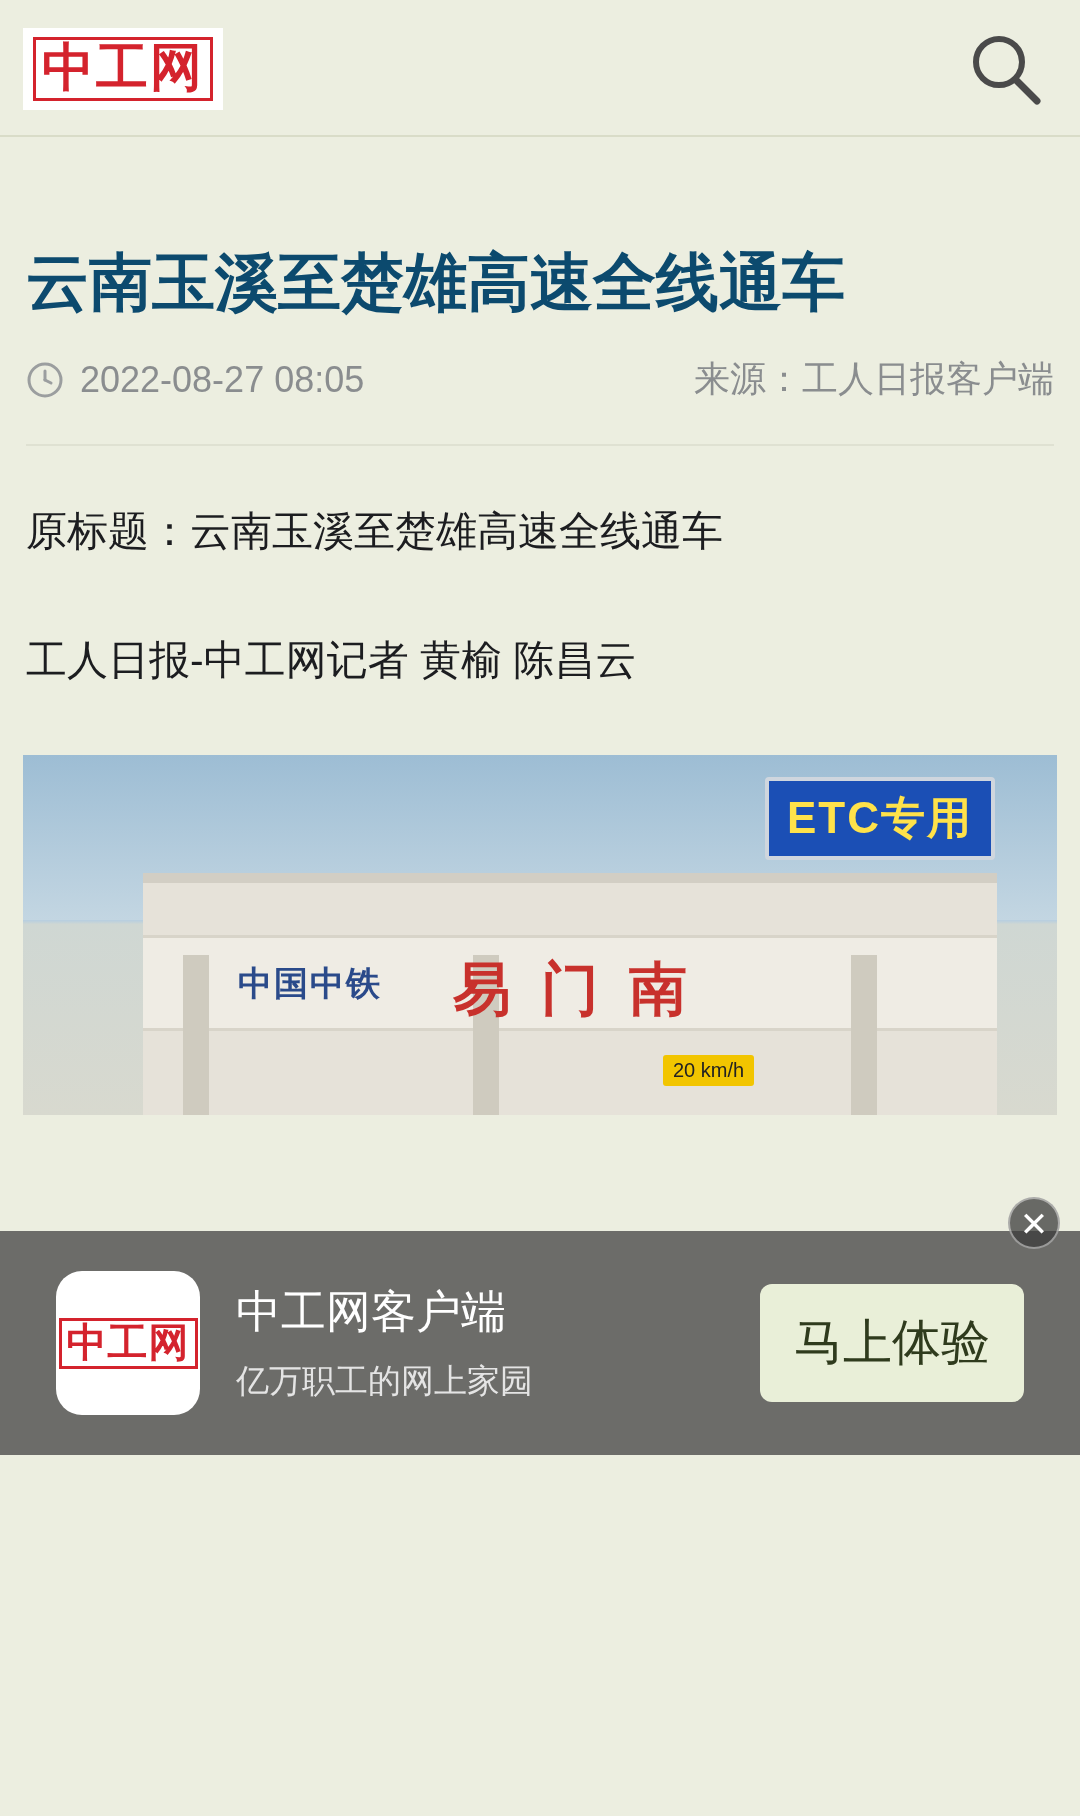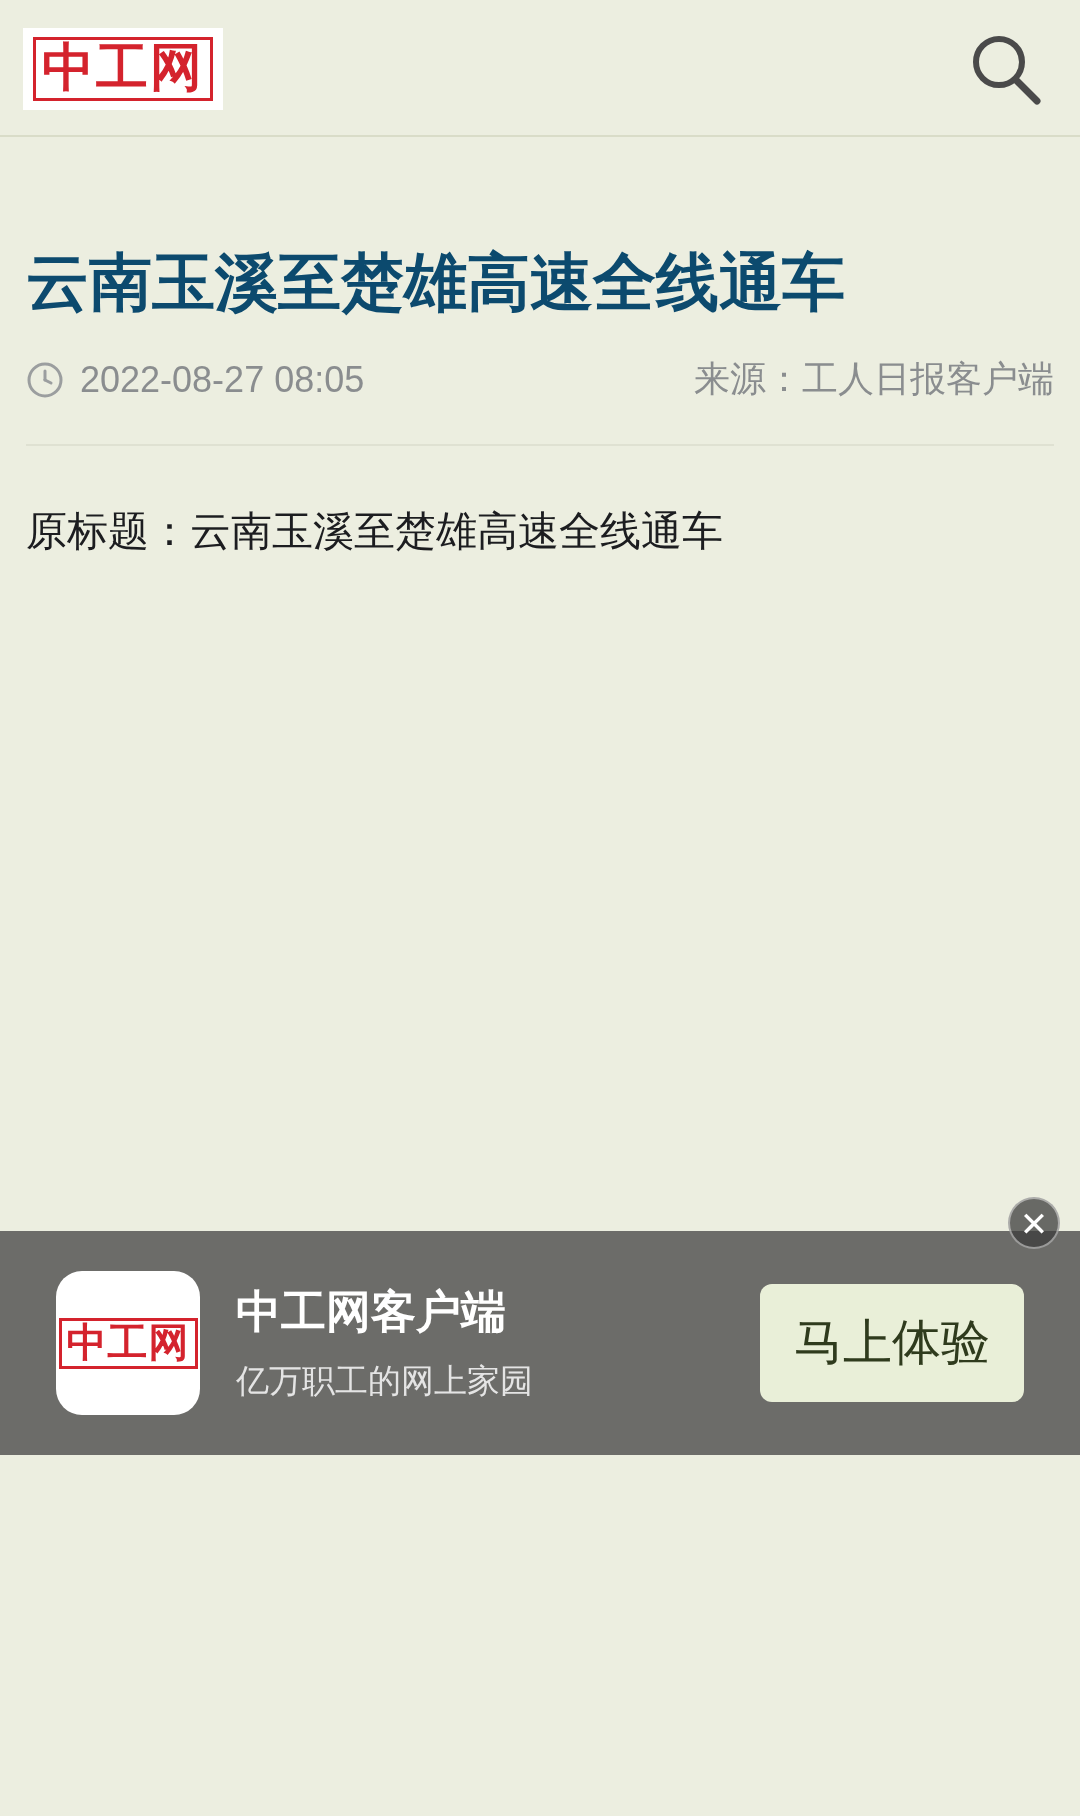--- a/index.html
+++ b/index.html
@@ -225,21 +225,21 @@
     padding: 2px 5px 3px 5px;
     line-height: 1;
   }
   .ad-text {
     margin-left: 36px;
     color: #ffffff;
     flex: 1 1 auto;
   }
   .ad-title {
     font-size: 45px;
-    font-weight: bold;
+    font-weight: normal;
     line-height: 1.2;
   }
   .ad-sub {
     margin-top: 22px;
     font-size: 33px;
     color: #e4e4e4;
     line-height: 1.2;
   }
   .ad-cta {
     flex: 0 0 auto;
@@ -295,23 +295,37 @@
           <line x1="19" y1="19" x2="19" y2="10" stroke="#9b9e9f" stroke-width="3" stroke-linecap="round"></line>
           <line x1="19" y1="19" x2="25" y2="22" stroke="#9b9e9f" stroke-width="3" stroke-linecap="round"></line>
         </svg>
       </span>
       <span class="date">2022-08-27 08:05</span>
       <span class="source">来源：工人日报客户端</span>
     </div>
 
     <div class="body-text">
       <p class="para lead">原标题：云南玉溪至楚雄高速全线通车</p>
+      <p class="para lead">工人日报-中工网记者 黄榆 陈昌云</p>
     </div>
   </div>
 
+  <div class="photo-wrap">
+    <div class="sky"></div>
+    <div class="building">
+      <div class="building-band"></div>
+      <div class="pillar" style="left:40px;height:160px;"></div>
+      <div class="pillar" style="left:330px;height:160px;"></div>
+      <div class="pillar" style="right:120px;height:160px;"></div>
+    </div>
+    <div class="etc-sign">ETC专用</div>
+    <div class="crtc-logo">中国中铁</div>
+    <div class="red-chars">易门南</div>
+    <div class="yellow-plate">20 km/h</div>
+  </div>
 
   <div class="ad-banner">
     <div class="ad-close">✕</div>
     <div class="ad-icon">
       <span class="ad-icon-text">中工网</span>
     </div>
     <div class="ad-text">
       <div class="ad-title">中工网客户端</div>
       <div class="ad-sub">亿万职工的网上家园</div>
     </div>

